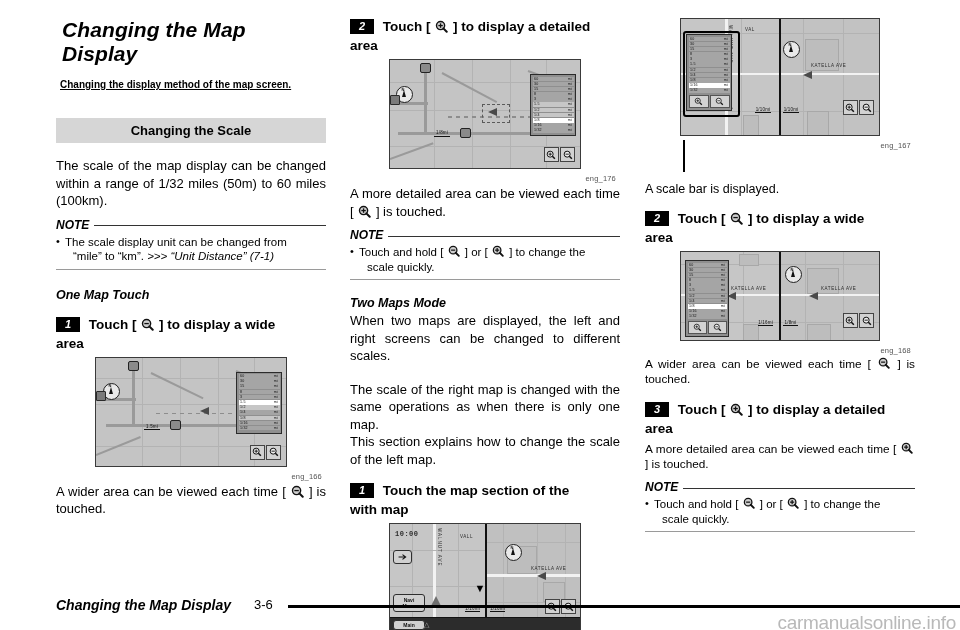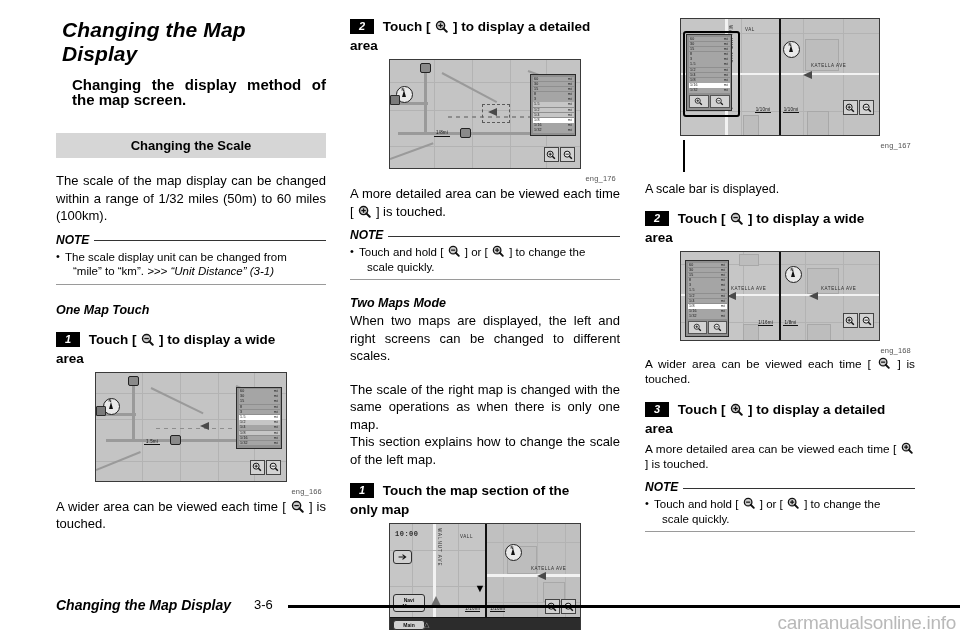--- a/index.html
+++ b/index.html
@@ -18,22 +18,22 @@
   #col-left{left:56px;}
   #col-mid{left:350px;}
   #col-right{left:645px;}
 
   
   .chapter-title{
     font-size:21px;font-weight:bold;font-style:italic;
     letter-spacing:.1px;margin:0 0 11px 6px;
   }
   .intro{
-    font-size:15px;font-weight:bold;line-height:15px;
-    text-align:justify;margin:0 0 26px 16px;
+    font-size:10px;font-weight:bold;line-height:15px;
+    text-align:justify;margin:0 0 26px 4px;text-decoration:underline;
   }
   .section-band{
     background:#d6d6d6;
     text-align:center;
     font-size:13px;font-weight:bold;
     padding:5px 0 5px 0;
     margin:0 0 14px 0;
   }
   .body-text{
     font-size:13px;line-height:17.5px;text-align:justify;
@@ -255,21 +255,21 @@
       <div class="note-head">
         <span>NOTE</span>
         <span class="rule"></span>
       </div>
       <ul class="note-list">
         <li>
           <span>The scale display unit can be changed from</span>
           <span class="hang">
             <span>“mile” to “km”.</span>
             <span class="ital">&gt;&gt;&gt;</span>
-            <span class="ital">“Unit Distance” (3-1)</span>
+            <span class="ital">“Unit Distance” (7-1)</span>
           </span>
         </li>
       </ul>
       <div class="note-bottom-rule"></div>
     </div>
 
     <div class="sub-head">One Map Touch</div>
 
     <div class="step-line">
       <span class="step-num">1</span>
@@ -557,21 +557,21 @@
 
     <div class="sub-head tight">Two Maps Mode</div>
     <p class="body-text" style="margin-bottom:16px;">When two maps are displayed, the left and right screens can be changed to different scales.</p>
     <p class="body-text" style="margin-bottom:0;">The scale of the right map is changed with the same operations as when there is only one map.</p>
     <p class="body-text">This section explains how to change the scale of the left map.</p>
 
     <div class="step-line">
       <span class="step-num">1</span>
       <span>Touch the map section of the</span>
     </div>
-    <div class="step-cont">only map</div>
+    <div class="step-cont">with map</div>
 
     <div class="fig">
       <div class="screen" style="width:192px;height:110px;">
         
         <div class="pane" style="left:0;width:95px;background:#c6c6c6;">
           <div class="road thin" style="left:0;top:26px;width:95px;height:1.3px;"></div>
           <div class="road thin" style="left:0;top:62px;width:95px;height:1.3px;"></div>
           <div class="road thin" style="left:22px;top:0;width:1.3px;height:96px;"></div>
           <div class="road thin" style="left:68px;top:0;width:1.3px;height:96px;"></div>
           <div class="road white" style="left:43px;top:0;width:3px;height:96px;"></div>

